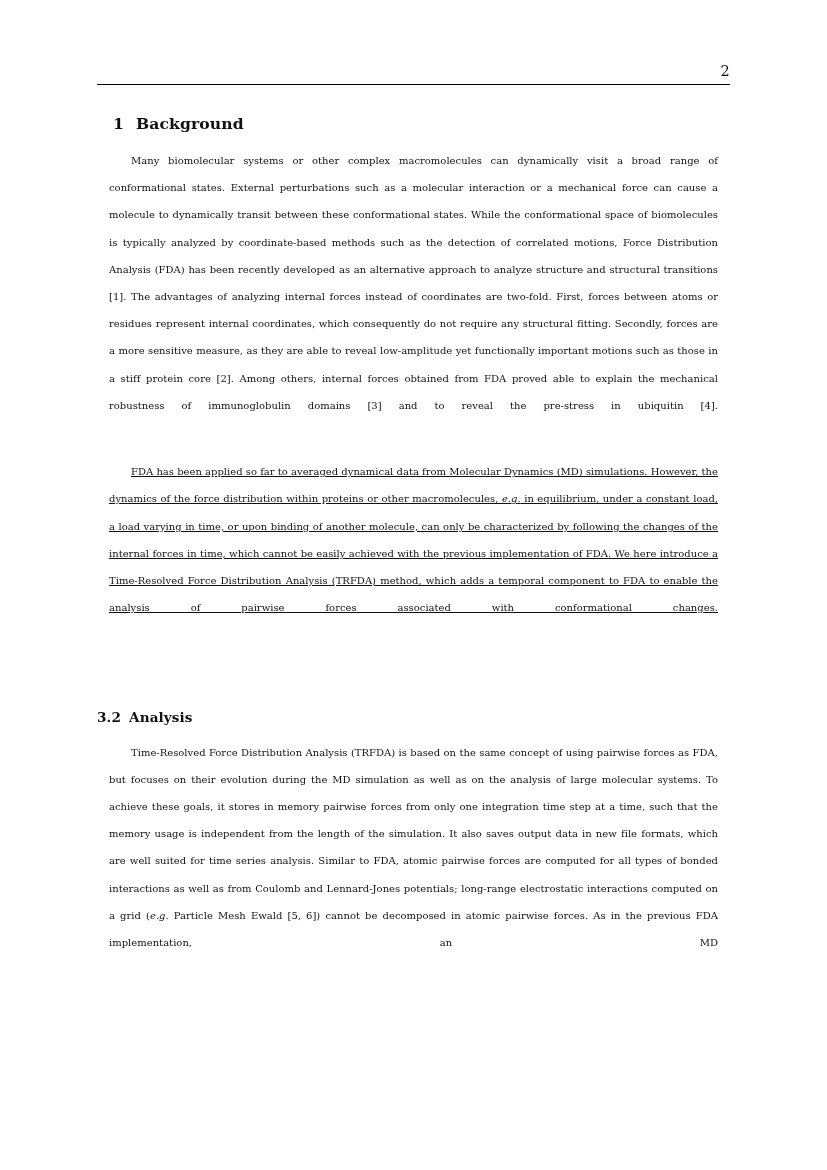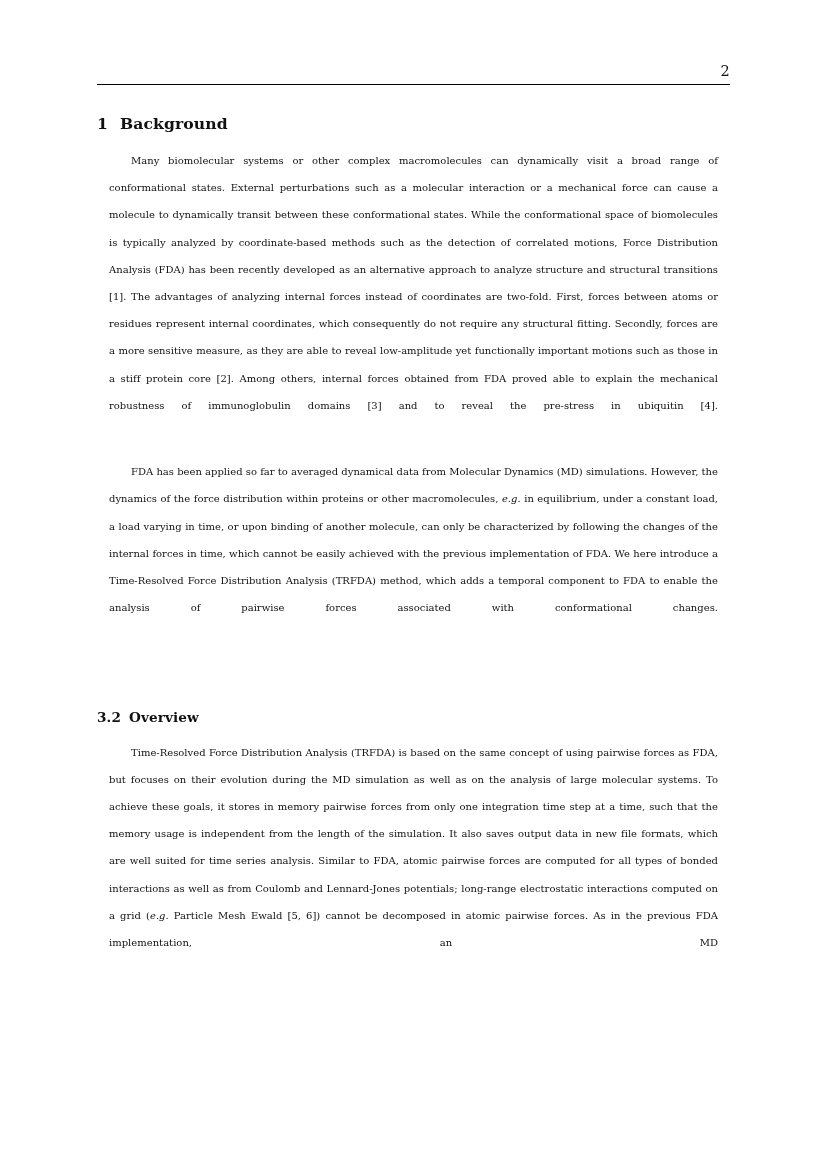--- a/index.html
+++ b/index.html
@@ -51,21 +51,21 @@
     left: 97px;
     top: 113px;
     width: 633px;
   }
 
   h1.section {
     font-family: "DejaVu Serif", "Liberation Serif", serif;
     font-size: 15.6px;
     font-weight: bold;
     line-height: 22px;
-    margin: 0 0 12px 0;
+    margin: 0 0 12px 16px;
     letter-spacing: 0.1px;
   }
   h1.section .num {
     display: inline-block;
     min-width: 23px;
   }
 
   h2.subsection {
     font-family: "DejaVu Serif", "Liberation Serif", serif;
     font-size: 13.6px;
@@ -84,20 +84,21 @@
     font-size: 10px;
     line-height: 27.2px;
     text-align: justify;
     text-indent: 22px;
     text-justify: inter-word;
     hyphens: none;
     letter-spacing: 0.01px;
   }
   p.para + p.para {
     margin-top: 0;
+    text-decoration: underline;
   }
 
   .spacer-before-section2 {
     height: 46px;
   }
 
   i, .ital {
     font-style: italic;
   }
 
@@ -125,19 +126,19 @@
     </h1>
 
     <p class="para"><span>Many biomolecular systems or other complex macromolecules can dynamically visit a broad range of conformational states. External perturbations such as a molecular interaction or a mechanical force can cause a molecule to dynamically transit between these conformational states. While the conformational space of biomolecules is typically analyzed by coordinate-based methods such as the detection of correlated motions, Force Distribution Analysis (FDA) has been recently developed as an alternative approach to analyze structure and structural transitions [1]. The advantages of analyzing internal forces instead of coordinates are two-fold. First, forces between atoms or residues represent internal coordinates, which consequently do not require any structural fitting. Secondly, forces are a more sensitive measure, as they are able to reveal low-amplitude yet functionally important motions such as those in a stiff protein core [2]. Among others, internal forces obtained from FDA proved able to explain the mechanical robustness of immunoglobulin domains [3] and to reveal the pre-stress in ubiquitin [4].</span></p>
 
     <p class="para"><span>FDA has been applied so far to averaged dynamical data from Molecular Dynamics (MD) simulations. However, the dynamics of the force distribution within proteins or other macromolecules, </span><i class="ital">e.g.</i><span> in equilibrium, under a constant load, a load varying in time, or upon binding of another molecule, can only be characterized by following the changes of the internal forces in time, which cannot be easily achieved with the previous implementation of FDA. We here introduce a Time-Resolved Force Distribution Analysis (TRFDA) method, which adds a temporal component to FDA to enable the analysis of pairwise forces associated with conformational changes.</span></p>
 
     <div class="spacer-before-section2"></div>
 
 
     <h2 class="subsection">
-      <span class="num">3.2</span><span>Overview</span>
+      <span class="num">3.2</span><span>Analysis</span>
     </h2>
 
     <p class="para"><span>Time-Resolved Force Distribution Analysis (TRFDA) is based on the same concept of using pairwise forces as FDA, but focuses on their evolution during the MD simulation as well as on the analysis of large molecular systems. To achieve these goals, it stores in memory pairwise forces from only one integration time step at a time, such that the memory usage is independent from the length of the simulation. It also saves output data in new file formats, which are well suited for time series analysis. Similar to FDA, atomic pairwise forces are computed for all types of bonded interactions as well as from Coulomb and Lennard-Jones potentials; long-range electrostatic interactions computed on a grid (</span><i class="ital">e.g.</i><span> Particle Mesh Ewald [5, 6]) cannot be decomposed in atomic pairwise forces. As in the previous FDA implementation, an MD</span></p>
 
   </div>
 </div>
 
 </body></html>

